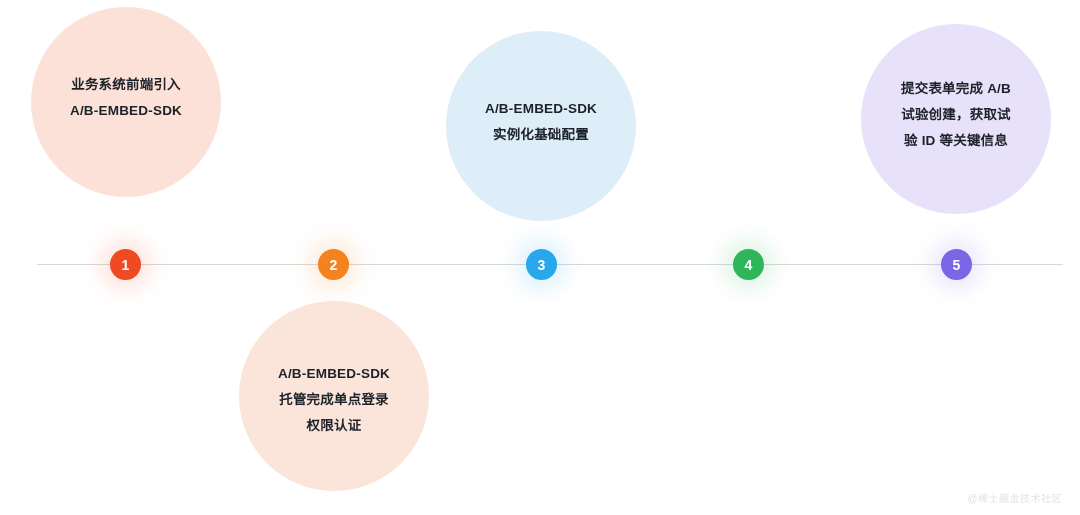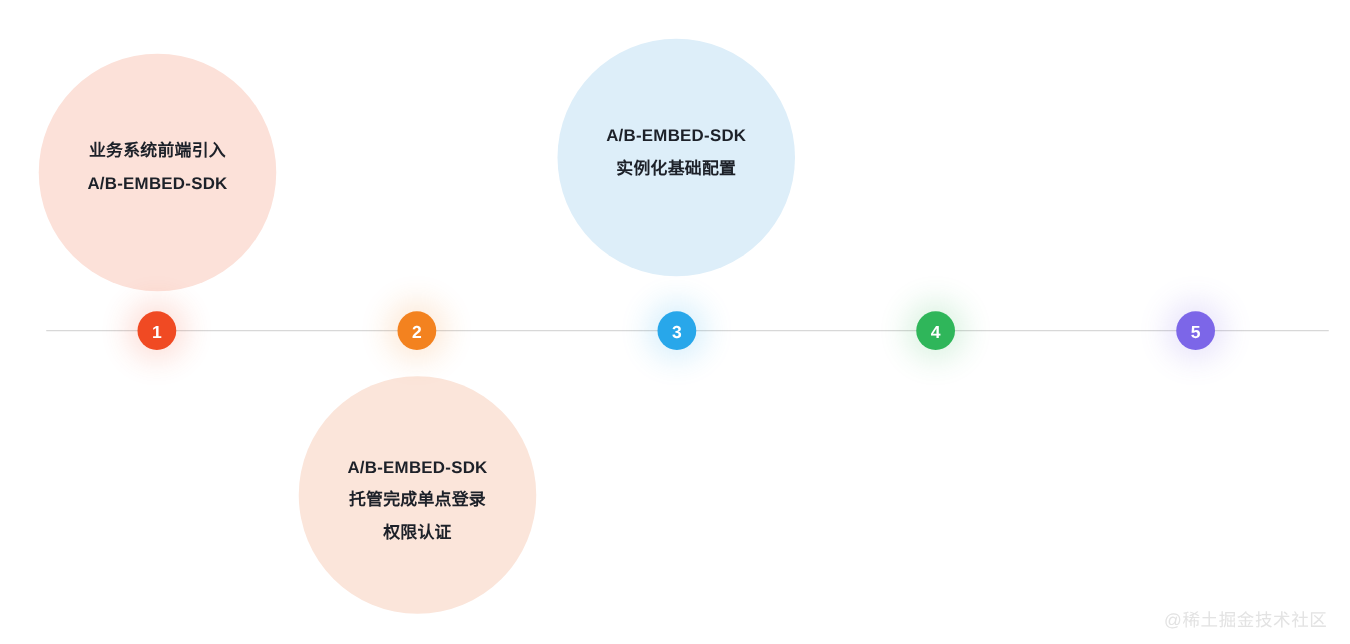--- a/index.html
+++ b/index.html
@@ -50,21 +50,21 @@
     font-weight: 600;
     letter-spacing: 0.2px;
     padding: 0 14px;
     white-space: pre-line;
     box-sizing: border-box;
   }
   
   .bubble.above .bubble-text { transform: translateY(-4px); }
   .bubble.below .bubble-text { transform: translateY(4px); }
 
-  .bubble-1 { left: 31px;  top: 43px;  background: #fce1d9; }
+  .bubble-1 { left: 31px;  top: 7px;  background: #fce1d9; }
   .bubble-2 { left: 239px; top: 301px; background: #fbe5da; }
   .bubble-3 { left: 446px; top: 31px;  background: #ddeef9; }
   .bubble-4 { left: 654px; top: 310px; background: #e2f5e7; }
   .bubble-5 { left: 861px; top: 24px;  background: #e7e2fa; }
 
   
   .marker {
     position: absolute;
     width: 31px;
     height: 31px;
@@ -84,21 +84,21 @@
   .marker-2 { left: 318px; background: #f3821f; box-shadow: 0 0 22px 9px rgba(243,130,31,0.16); }
   .marker-3 { left: 526px; background: #28a7ea; box-shadow: 0 0 22px 9px rgba(40,167,234,0.16); }
   .marker-4 { left: 733px; background: #2fb65a; box-shadow: 0 0 22px 9px rgba(47,182,90,0.16); }
   .marker-5 { left: 941px; background: #7c66e8; box-shadow: 0 0 22px 9px rgba(124,102,232,0.16); }
 
   
   .watermark {
     position: absolute;
     right: 18px;
     bottom: 10px;
-    font-size: 14px;
+    font-size: 10px;
     color: #e3e3e3;
     letter-spacing: 0.5px;
     user-select: none;
     margin-left: 16px;
   }
 </style>
 </head>
 <body>
 
 <div id="timeline-canvas">
@@ -115,20 +115,25 @@
 托管完成单点登录
 权限认证</div>
   </div>
 
   <div class="bubble bubble-3 above">
     <div class="bubble-text">A/B-EMBED-SDK
 实例化基础配置</div>
   </div>
 
 
+  <div class="bubble bubble-5 above">
+    <div class="bubble-text">提交表单完成 A/B
+试验创建，获取试
+验 ID 等关键信息</div>
+  </div>
 
   <div class="marker marker-1">
     <span class="marker-label">1</span>
   </div>
   <div class="marker marker-2">
     <span class="marker-label">2</span>
   </div>
   <div class="marker marker-3">
     <span class="marker-label">3</span>
   </div>

